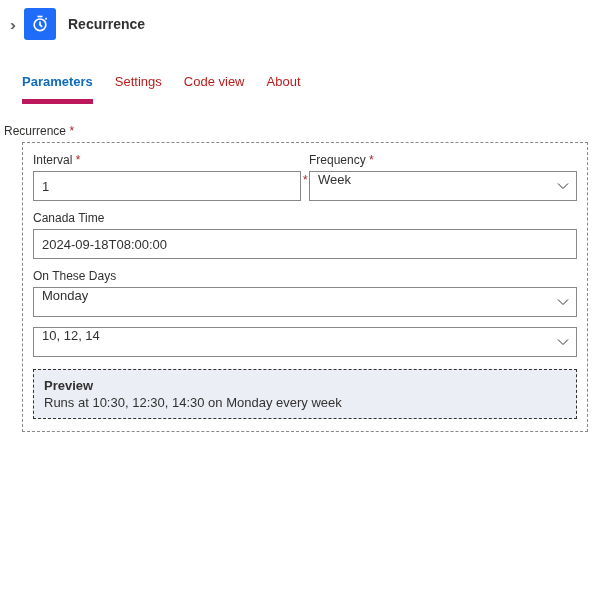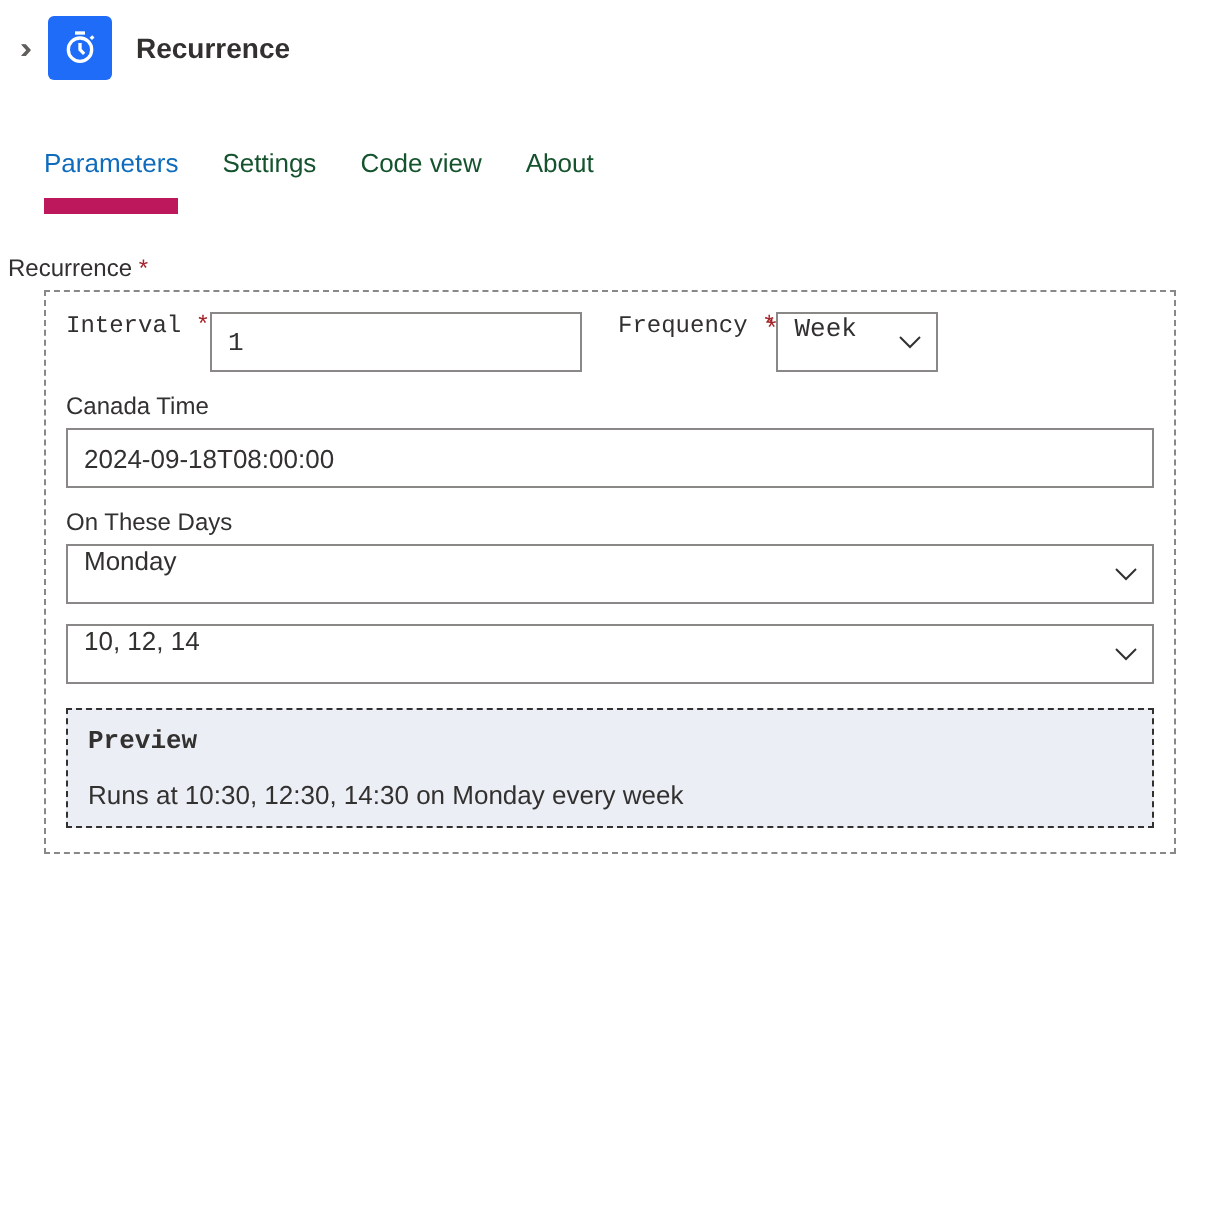--- a/index.html
+++ b/index.html
@@ -41,41 +41,41 @@
     .tabs {
       display: flex;
       gap: 22px;
       padding: 0 22px;
       margin-top: 22px;
       border-bottom: none;
     }
     .tab {
       padding: 4px 0 10px 0;
       cursor: pointer;
-      color: #14532d;
+      color: #b91c1c;
       font-size: 13px;
     }
     .tab.active {
       color: #0f6cbd;
-      border-bottom: 8px solid #be185d;
-      font-weight: 400;
+      border-bottom: 5px solid #be185d;
+      font-weight: 700;
     }
     .group-label {
       margin: 20px 0 0 4px;
       font-size: 12px;
       color: #323130;
     }
     .req { color: #a4262c; }
     .group {
       margin: 4px 22px 10px 22px;
       border: 1px dashed #8a8886;
       padding: 10px 10px 12px 10px;
     }
     .row { display: flex; gap: 0; }
-    .col { flex: 1; display: flex; flex-direction: row; font-family: Liberation Mono, monospace; }
+    .col { flex: 1; display: flex; flex-direction: column; }
     .col + .col { margin-left: 8px; }
     .field-label {
       font-size: 12px;
       margin-bottom: 4px;
       color: #323130;
     }
     .full { margin-top: 10px; }
     .control {
       position: relative;
       display: flex;
@@ -110,22 +110,21 @@
     .chev svg { width: 12px; height: 12px; display: block; }
     .preview {
       margin-top: 12px;
       border: 1px dashed #323130;
       background: #ebeef5;
       padding: 8px 10px;
     }
     .preview-title {
       font-weight: 600;
       font-size: 13px;
-      margin-bottom: 12px;
-      font-family: Liberation Mono, monospace;
+      margin-bottom: 2px;
     }
     .preview-text {
       font-size: 13px;
     }
   </style>
 </head>
 <body>
 
 <div class="header">
   <span class="chevrons">››</span>

